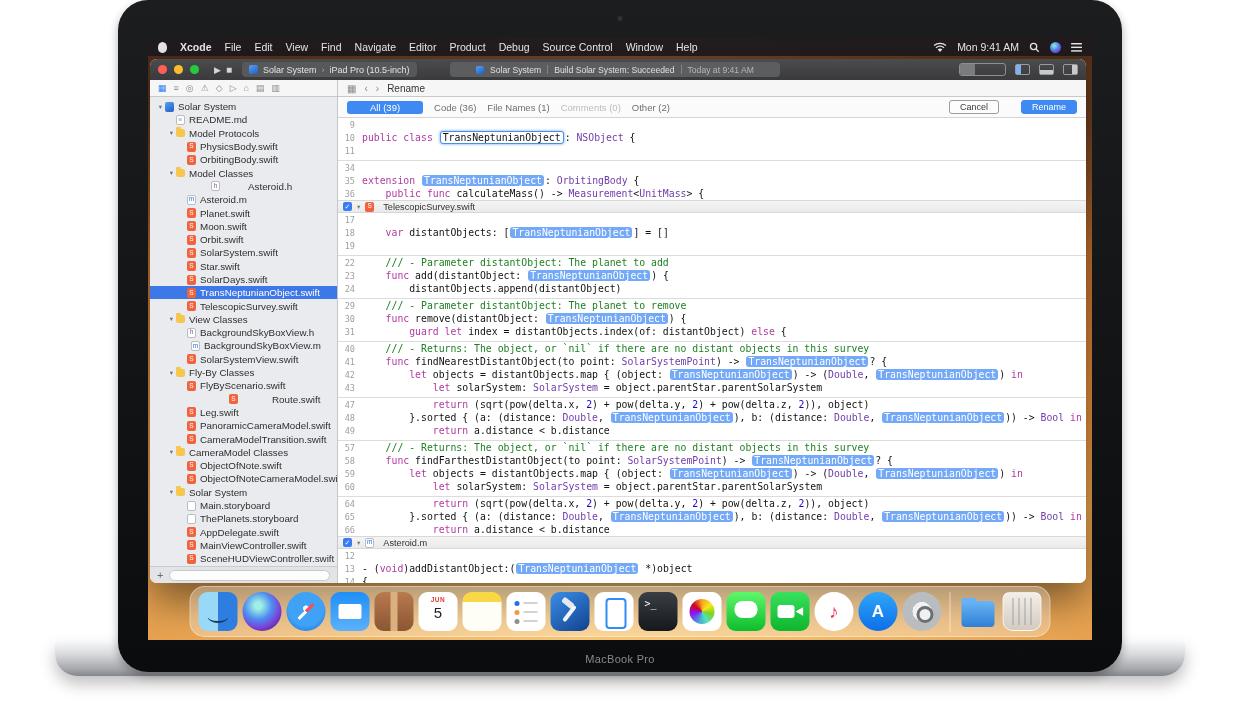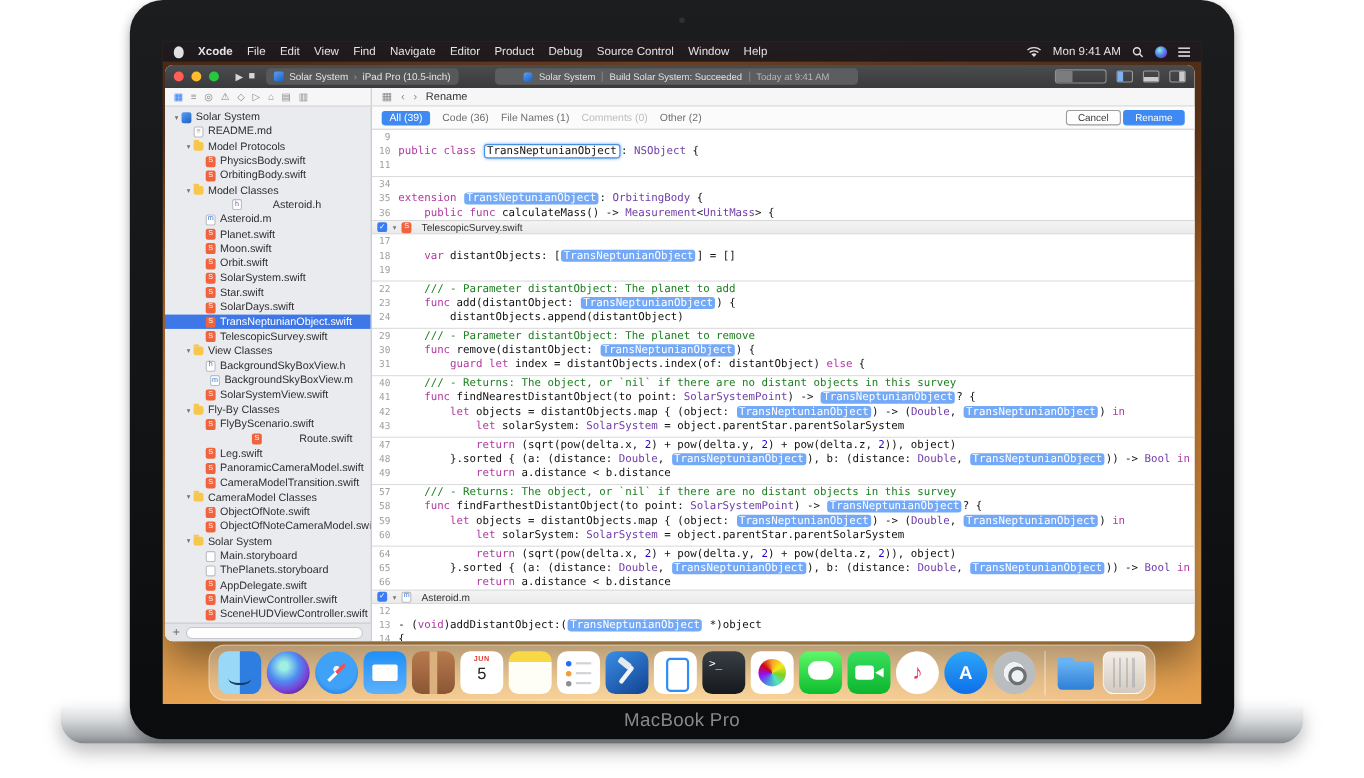--- a/index.html
+++ b/index.html
@@ -11,21 +11,21 @@
           border-radius:0 0 22px 22px;
           background:linear-gradient(180deg,#f5f6f7 0%,#d9dbdd 35%,#a4a7ab 80%,#83868a 100%);
           box-shadow:0 8px 16px rgba(0,0,0,.25); }
   #base-notch { position:absolute; left:50%; transform:translateX(-50%); top:0; width:140px; height:10px;
           border-radius:0 0 12px 12px; background:linear-gradient(180deg,#b4b7bb,#9b9ea2); }
   #display { position:absolute; left:118px; top:0; width:1004px; height:672px; border-radius:30px;
           background:linear-gradient(180deg,#1c1d1f,#0b0c0e); box-shadow:0 4px 10px rgba(0,0,0,.3); }
   #camera { position:absolute; left:50%; top:16px; transform:translateX(-50%); width:5px; height:5px;
           border-radius:50%; background:#2c3338; }
   #brand { position:absolute; left:0; right:0; bottom:7px; text-align:center; color:#88898c;
-          font-size:17px; letter-spacing:.3px; }
+          font-size:11px; letter-spacing:.3px; }
 
   
   #screen { position:absolute; left:30px; top:38px; width:944px; height:602px; overflow:hidden;
     background:
       radial-gradient(130% 95% at 50% 108%, #ffd27e 0%, rgba(255,195,100,0) 55%),
       radial-gradient(80% 60% at 0% 0%, rgba(40,20,10,.55) 0%, rgba(40,20,10,0) 60%),
       radial-gradient(80% 60% at 100% 0%, rgba(40,20,10,.45) 0%, rgba(40,20,10,0) 60%),
       linear-gradient(180deg,#6e4124 0%,#8e5026 14%,#c3712e 34%,#df8b3a 56%,#eda149 78%,#df8f3e 100%); }
 
   
@@ -105,23 +105,23 @@
   #sidebar-filter { position:absolute; bottom:0; left:0; right:0; height:17px; background:#e2e4e7;
     border-top:1px solid #c9cbce; display:flex; align-items:center; gap:6px; padding:0 7px; }
   #sidebar-filter .plus { color:#6a6d70; font-size:11px; line-height:1; }
   #sidebar-filter .field { flex:1; height:11px; background:#fdfdfd; border:1px solid #c6c8cb; border-radius:6px; }
 
   
   #editor { flex:1; display:flex; flex-direction:column; min-width:0; background:#fff; }
   #rename-bar { height:21px; flex:none; background:#fbfbfb; border-bottom:1px solid #d4d4d4;
     display:flex; align-items:center; gap:11px; padding:0 9px; font-size:9.5px; }
   .fpill { color:#6e6e6e; white-space:nowrap; }
-  .fpill.active { background:#3f8af2; color:#fff; border-radius:3px; padding:1px 7px; }
+  .fpill.active { background:#3f8af2; color:#fff; border-radius:3px; padding:1px 23px; }
   .fpill.disabled { color:#bcbcbc; }
-  #rename-actions { margin-left:auto; display:flex; gap:2px;justify-content:center; }
+  #rename-actions { margin-left:auto; display:flex; gap:22px;justify-content:center; }
   .btn { font-size:9px; border-radius:3px; padding:1px 10px; white-space:nowrap; }
   .btn.cancel { border:1px solid #9c9c9c; background:#fdfdfd; color:#3a3a3a; }
   .btn.go { border:1px solid #3f8af2; background:#3f8af2; color:#fff; }
 
   #code { flex:1; overflow:hidden; font-family:"DejaVu Sans Mono", monospace; font-size:9.8px; }
   .crow { height:13px; display:flex; align-items:center; white-space:pre; }
   .crow .ln { width:24px; flex:none; text-align:right; padding-right:7px; color:#a0a0a0;
     font-size:8.6px; font-family:"DejaVu Sans Mono", monospace; }
   .csep { height:4px; border-bottom:1px solid #dcdcdc; margin-bottom:0; }
   .shead { height:13px; background:linear-gradient(#f4f4f4,#eaeaea); border-top:1px solid #d8d8d8;

